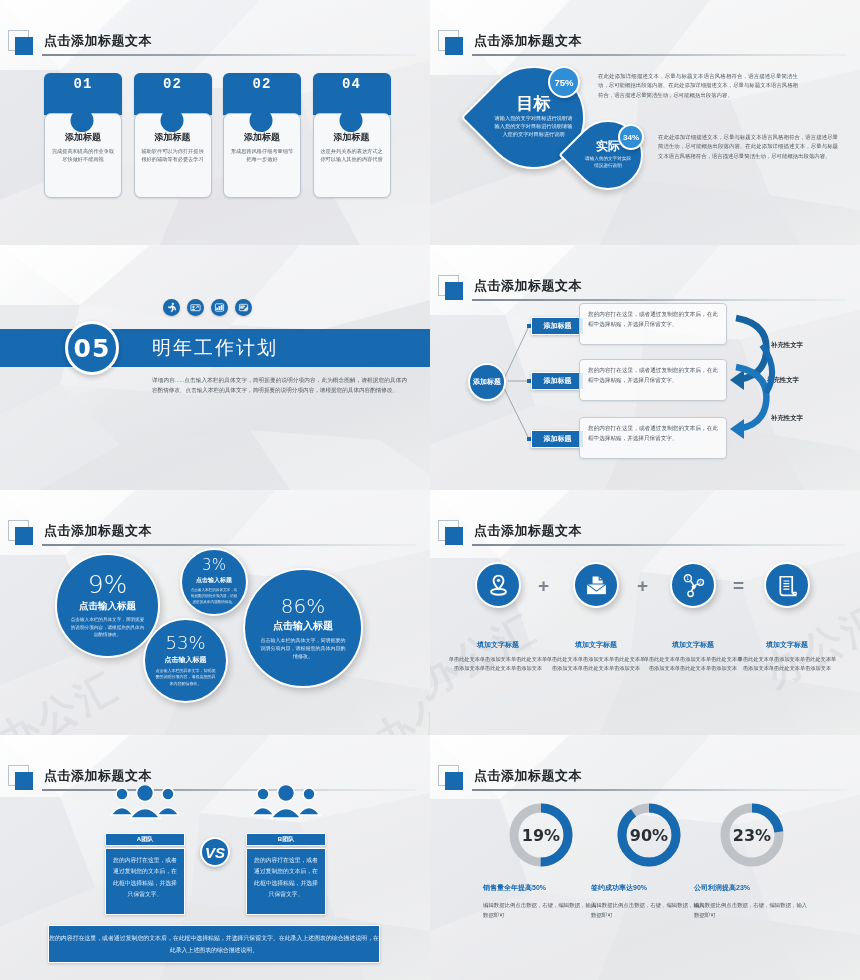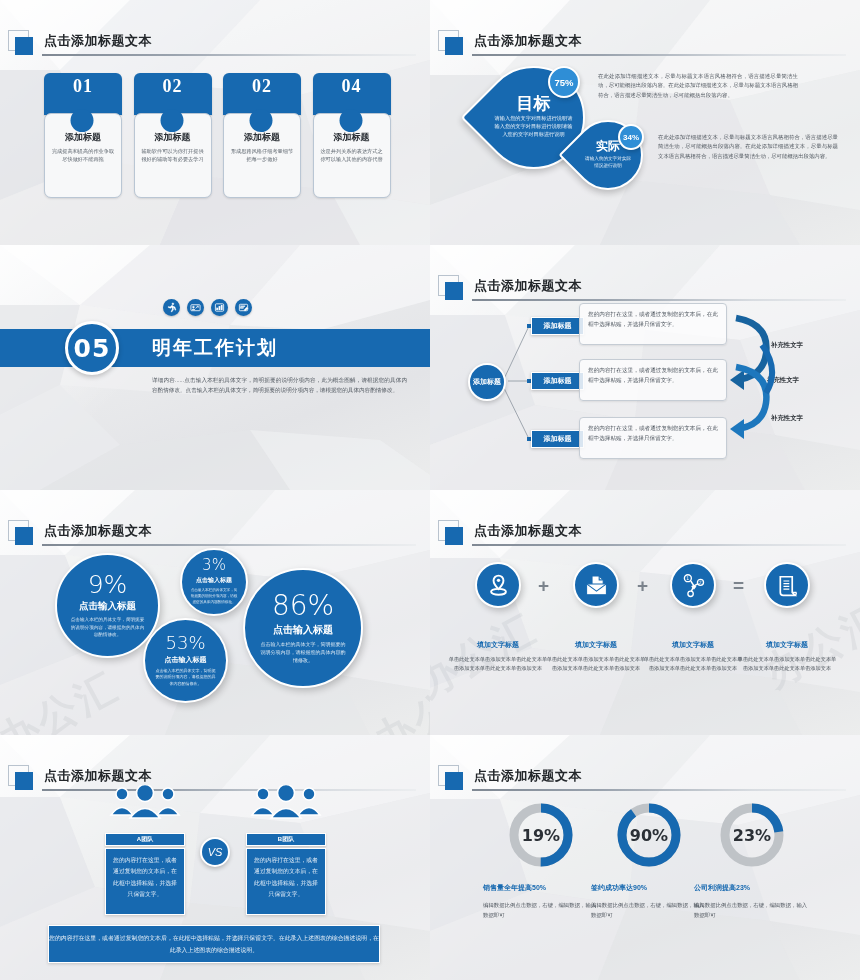--- a/index.html
+++ b/index.html
@@ -62,22 +62,22 @@
   
   .s1-cards{position:absolute;left:44px;top:73px;width:345px;height:125px;display:flex;gap:13px;}
   .s1-card{position:relative;width:78px;height:125px;}
   .s1-top{
     position:absolute;left:0;top:0;width:78px;height:42px;
     background:#1769b0;border-radius:6px 6px 0 0;
     box-shadow:0 1px 2px rgba(0,0,0,.17);
   }
   .s1-num{
     position:absolute;left:0;top:3px;width:78px;text-align:center;
-    font-size:18px;font-weight:bold;color:#ffffff;
-    font-family:Liberation Serif, serif;letter-spacing:1px;
+    font-size:14px;font-weight:bold;color:#ffffff;
+    font-family:Liberation Mono, monospace;letter-spacing:1px;
   }
   .s1-notch{
     position:absolute;left:50%;top:36px;transform:translateX(-50%);
     width:23px;height:23px;border-radius:50%;background:#1769b0;z-index:3;
   }
   .s1-body{
     position:absolute;left:0;top:40px;width:78px;height:85px;
     background:#f7f8f9;border:1px solid #b9c6d4;border-radius:7px;
     box-sizing:border-box;
     box-shadow:0 1px 2px rgba(0,0,0,.10);
@@ -114,21 +114,21 @@
   
   .band{position:absolute;left:0;width:430px;height:38px;background:#1769b0;}
   .circ05{
     position:absolute;width:54px;height:54px;border-radius:50%;
     background:#1769b0;border:3px solid #ffffff;box-sizing:border-box;
     box-shadow:0 2px 5px rgba(0,0,0,.22);
     display:flex;align-items:center;justify-content:center;
     color:#fff;font-size:25px;font-weight:bold;
     font-family:"DejaVu Sans",sans-serif;letter-spacing:1px;
   }
-  .s3-title{position:absolute;color:#fff;font-size:19px;font-weight:bold;letter-spacing:2px;}
+  .s3-title{position:absolute;color:#fff;font-size:19px;font-weight:normal;letter-spacing:2px;}
   .s3-icons{position:absolute;display:flex;gap:7px;}
   .ic{
     width:17px;height:17px;border-radius:50%;background:#1769b0;
     display:flex;align-items:center;justify-content:center;
     box-shadow:0 1px 2px rgba(0,0,0,.2);
   }
   .ic svg{width:11px;height:11px;fill:#fff;stroke:#fff;}
   .s3-body{position:absolute;font-size:5.6px;line-height:1.85;color:#4f565e;text-align:justify;}
 
   
@@ -195,21 +195,21 @@
     position:absolute;width:80px;height:67px;background:#1769b0;
     border:1px solid #ffffff;box-sizing:border-box;
     box-shadow:0 1px 3px rgba(0,0,0,.18);
     color:#eaf2fa;font-size:5.8px;line-height:1.95;
     text-align:center;padding:6px 6px 0;
   }
   .vs{
     position:absolute;width:30px;height:30px;border-radius:50%;
     background:#1769b0;border:2px solid #ffffff;box-sizing:border-box;
     box-shadow:0 2px 4px rgba(0,0,0,.22);
-    color:#fff;font-size:11px;font-weight:normal;font-style:italic;
+    color:#fff;font-size:15px;font-weight:bold;font-style:italic;
     display:flex;align-items:center;justify-content:center;
   }
   .footbox{
     position:absolute;left:48px;top:190px;width:332px;height:38px;
     background:#1769b0;border:1px solid #ffffff;box-sizing:border-box;
     box-shadow:0 1px 3px rgba(0,0,0,.18);
     color:#eef4fa;font-size:5.9px;line-height:1.95;
     text-align:center;padding-top:7px;
   }
 
@@ -484,21 +484,21 @@
       <div class="d" style="font-size:3.6px;">点击输入本栏的具体文字，简明扼要的说明分项内容，请根据您的具体内容酌情修改。</div>
     </div>
 
     <div class="pc" style="left:143px;top:128px;width:85px;height:85px;padding:0 10px;box-sizing:border-box;justify-content:center;">
       <div class="v" style="font-size:18px;">53%</div>
       <div class="t" style="font-size:7px;">点击输入标题</div>
       <div class="d" style="font-size:4px;">点击输入本栏的具体文字，简明扼要的说明分项内容，请根据您的具体内容酌情修改。</div>
     </div>
 
     <div class="pc" style="left:243px;top:78px;width:120px;height:120px;padding:0 14px;box-sizing:border-box;">
-      <div class="v" style="font-size:28px;">86%</div>
+      <div class="v" style="font-size:20px;">86%</div>
       <div class="t" style="font-size:10px;">点击输入标题</div>
       <div class="d" style="font-size:5px;">点击输入本栏的具体文字，简明扼要的说明分项内容，请根据您的具体内容酌情修改。</div>
     </div>
   </div>
 
   <div class="slide">
     <div class="poly">
       <svg viewBox="0 0 430 245" preserveAspectRatio="none">
         <polygon points="0,0 140,0 70,68" fill="#ffffff" opacity=".5"></polygon>
         <polygon points="140,0 285,0 210,82 70,68" fill="#eff0f2" opacity=".68"></polygon>

